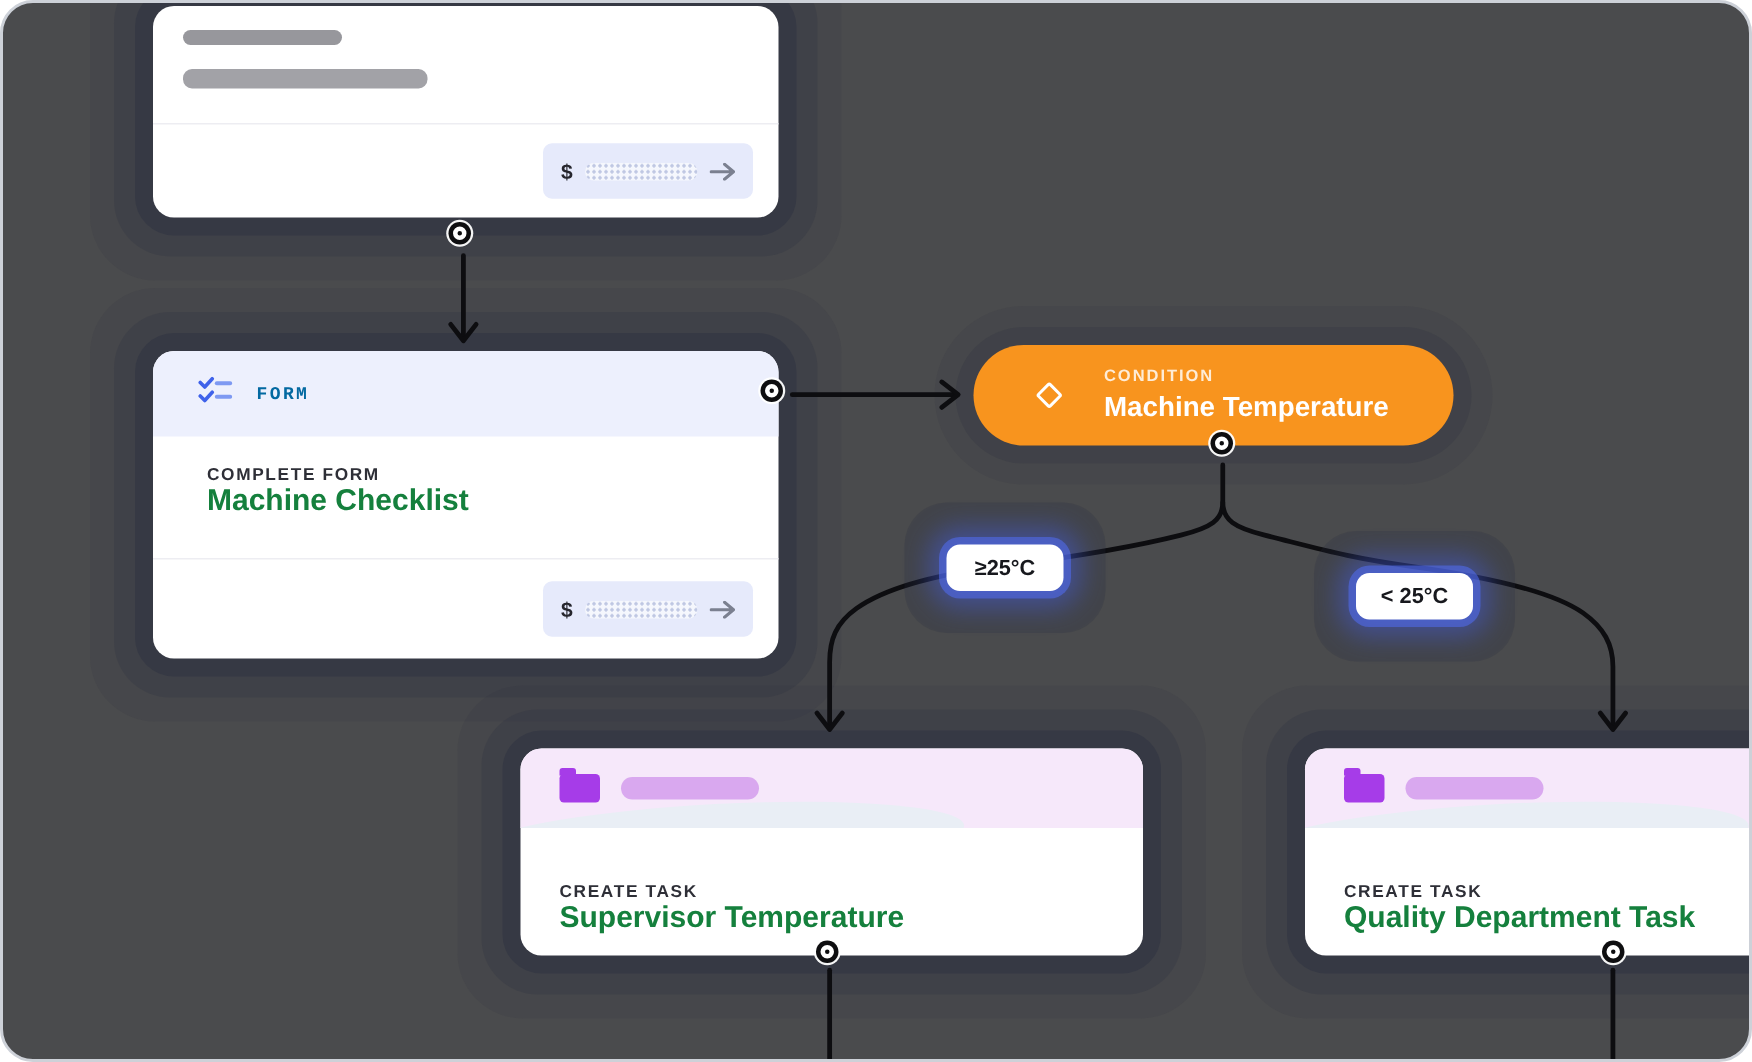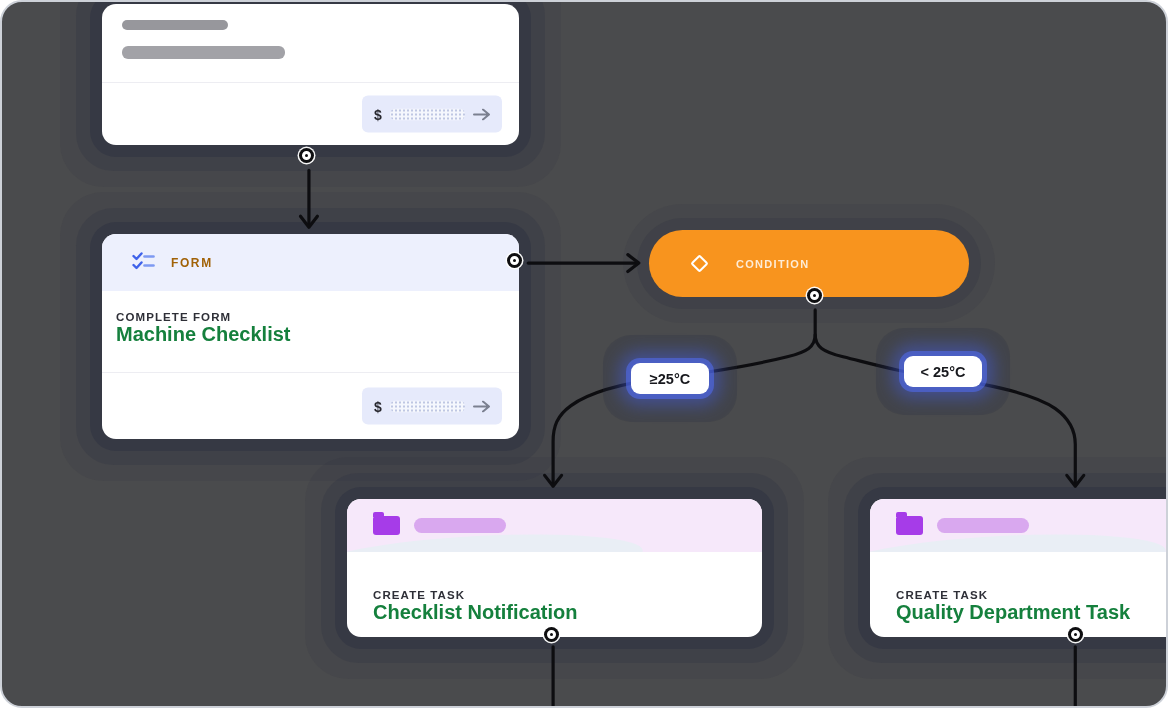--- a/index.html
+++ b/index.html
@@ -54,23 +54,23 @@
   .btn-arrow { flex: 0 0 auto; display: flex; }
 
   
   .form-card { left: 100px; top: 232px; width: 417px; height: 205px; }
   .form-header {
     height: 57px; background: #edf0fd;
     border-radius: 14px 14px 0 0;
     display: flex; align-items: center; gap: 16px; padding-left: 30px;
   }
   .type-label {
-    font-size: 12px; font-weight: 700; letter-spacing: 1.6px; color: #a16207;
-  }
-  .form-body { padding: 20px 30px 0 14px; height: 81px; }
+    font-size: 12px; font-weight: 700; letter-spacing: 1.6px; color: #0369a1; font-family: Liberation Mono, monospace;
+  }
+  .form-body { padding: 20px 30px 0 36px; height: 81px; }
   .sub-label {
     font-size: 11.5px; font-weight: 600; letter-spacing: 1.1px; color: #2e2f37;
   }
   .card-title {
     font-size: 20px; font-weight: 600; color: #15803d; margin-top: 0;
   }
   .form-footer {
     position: absolute; left: 0; right: 0; bottom: 0; height: 67px;
     border-top: 1px solid #ededf2;
   }
@@ -99,21 +99,21 @@
     background: #ffffff; border-radius: 9px;
     display: flex; align-items: center; justify-content: center;
     font-size: 14.5px; font-weight: 700; color: #17181d;
     box-shadow:
       0 0 0 5px rgba(82,110,244,0.55),
       0 0 16px 12px rgba(70,95,235,0.42),
       0 0 0 28px rgba(40,44,62,0.22);
     z-index: 20; cursor: pointer;
   }
   .branch-left  { left: 629px; top: 361px; }
-  .branch-right { left: 902px; top: 354px; }
+  .branch-right { left: 902px; top: 380px; }
 
   
   .task-card { width: 415px; height: 138px; }
   .task-left  { left: 345px; top: 497px; }
   .task-right { left: 868px; top: 497px; }
   .task-header {
     position: relative; height: 53px; background: #f6e8fa;
     border-radius: 14px 14px 0 0; overflow: hidden;
     display: flex; align-items: center; gap: 14px; padding-left: 26px;
   }
@@ -215,34 +215,35 @@
             </svg>
         </span>
       </div>
     </div>
   </div>
 
   <div class="condition-pill">
     <span class="diamond"></span>
     <span>
       <div class="cond-type">CONDITION</div>
+      <div class="cond-title">Machine Temperature</div>
     </span>
   </div>
 
   <div class="branch-label branch-left">≥25°C</div>
   <div class="branch-label branch-right">&lt; 25°C</div>
 
   <div class="card task-card task-left">
     <div class="task-header">
       <span class="folder-icon"></span>
       <span class="task-bar"></span>
     </div>
     <div class="task-body">
       <div class="sub-label">CREATE TASK</div>
-      <div class="card-title">Checklist Notification</div>
+      <div class="card-title">Supervisor Temperature</div>
     </div>
   </div>
 
   <div class="card task-card task-right">
     <div class="task-header">
       <span class="folder-icon"></span>
       <span class="task-bar"></span>
     </div>
     <div class="task-body">
       <div class="sub-label">CREATE TASK</div>

